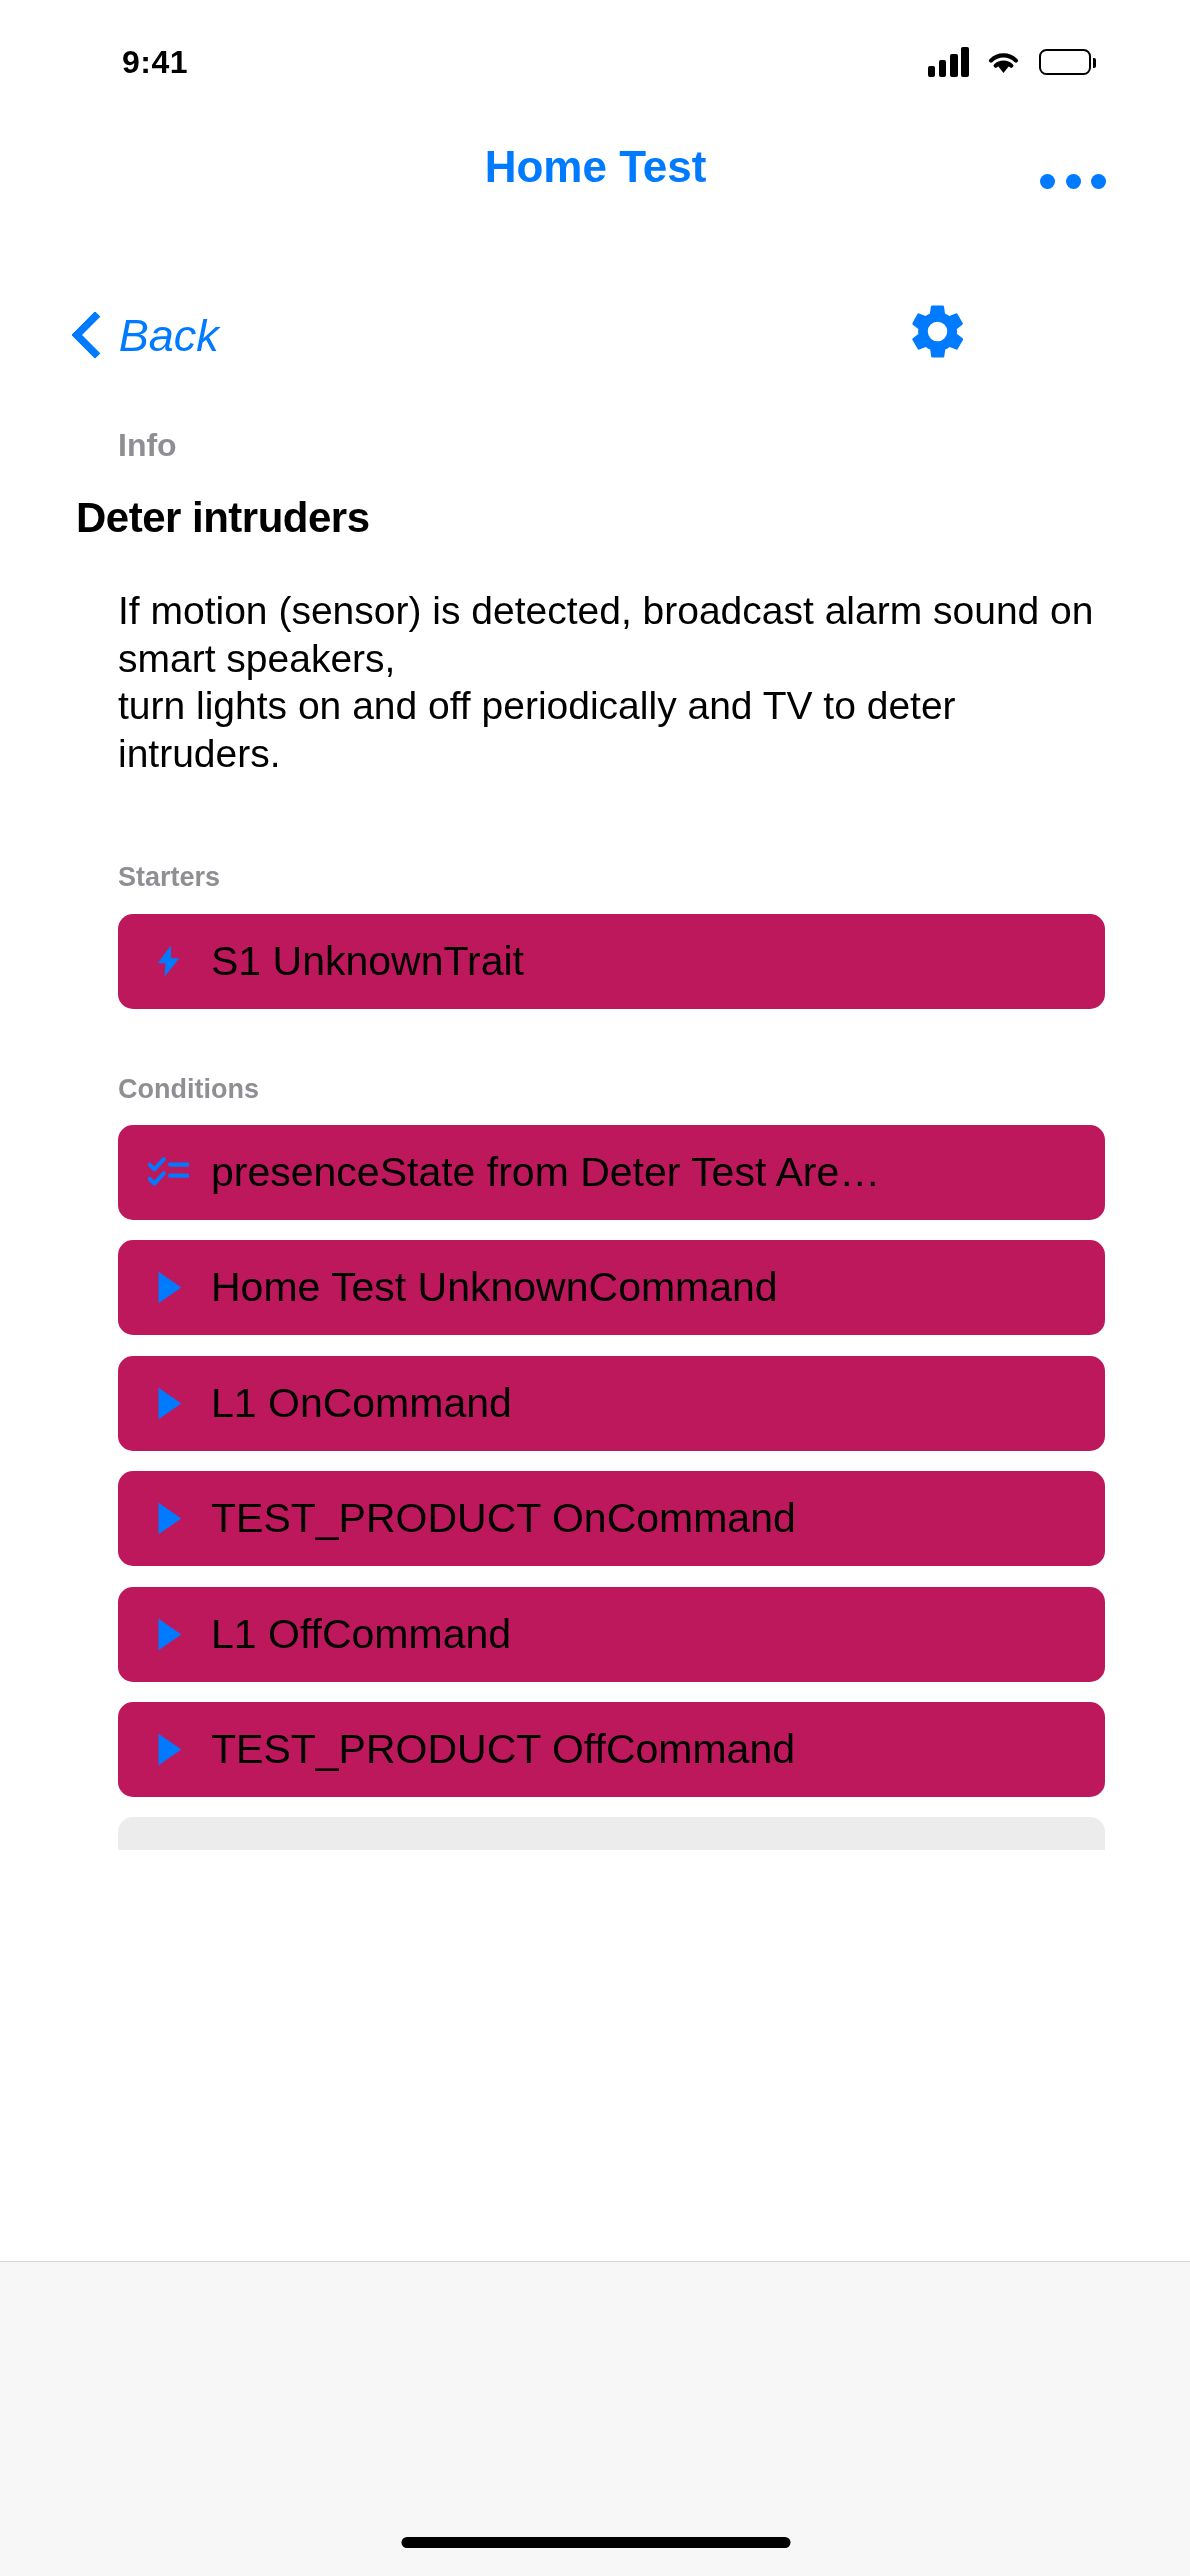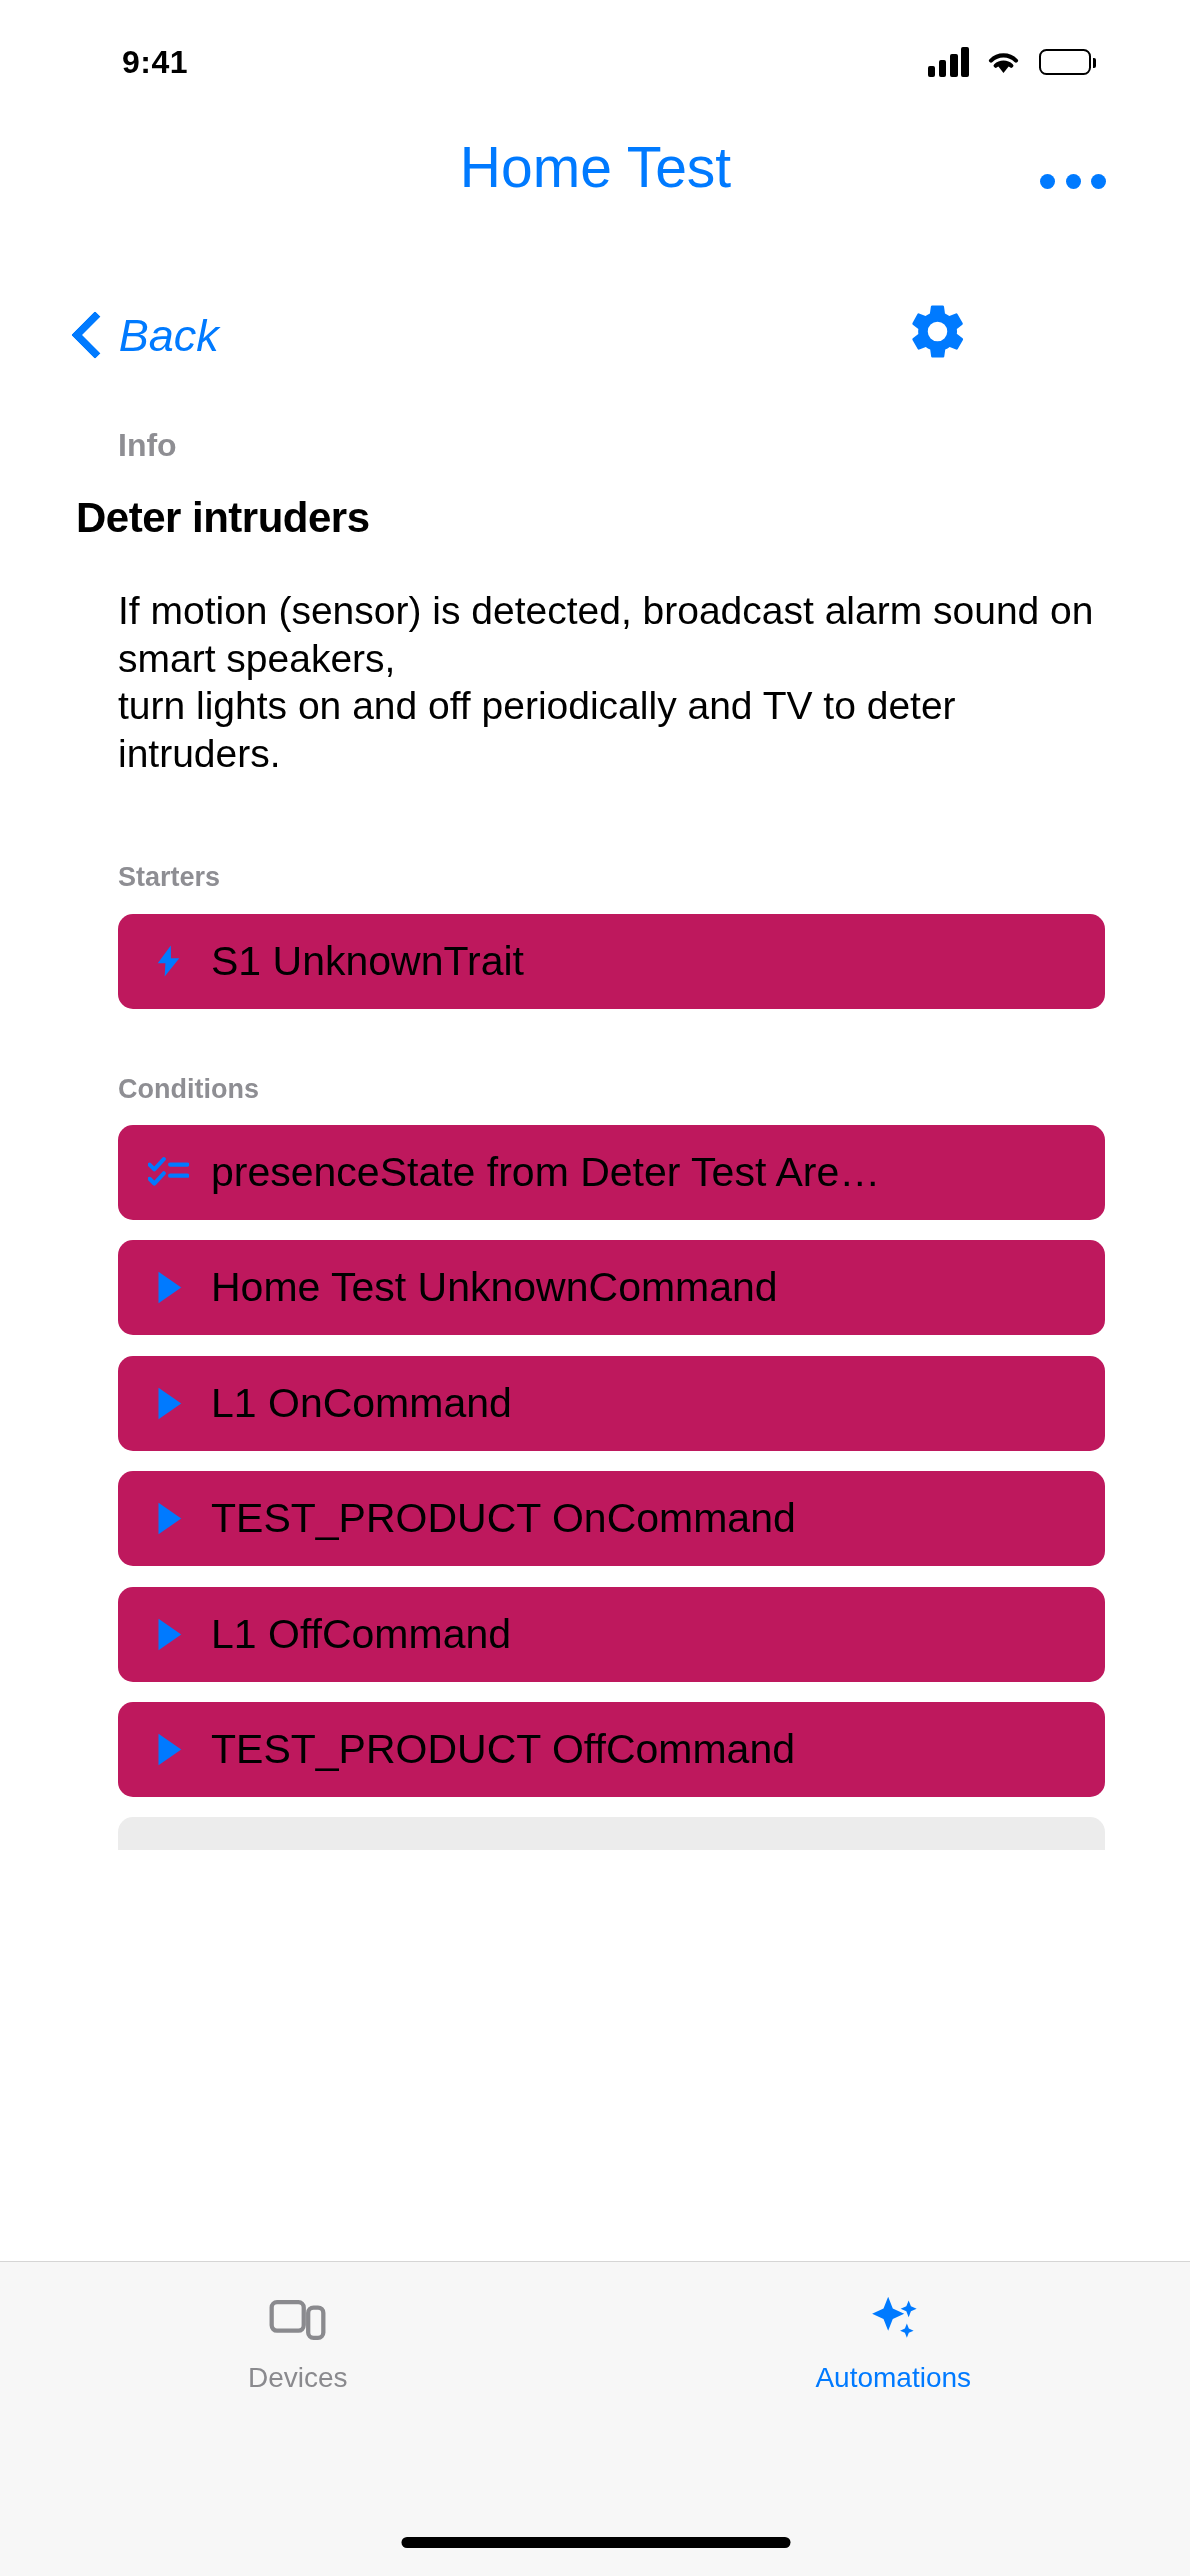--- a/index.html
+++ b/index.html
@@ -74,23 +74,23 @@
   .nav-header {
     position: absolute;
     top: 111px; left: 0;
     width: 1191px;
     height: 111px;
     display: flex;
     align-items: center;
     justify-content: center;
   }
   .nav-title {
-    font-size: 57px;
+    font-size: 44px;
     color: #007aff;
-    font-weight: normal;
+    font-weight: bold;
   }
   .more-dots {
     position: absolute;
     right: 76px;
     top: 54px;
     display: flex;
     gap: 10.2px;
     align-items: center;
     padding: 9.3px;
   }
@@ -356,38 +356,17 @@
             <path fill="#007aff" d="M2 1 L15 10 L2 19 Z"></path>
           </svg>
       </span>
       <span class="row-text">TEST_PRODUCT OffCommand</span>
     </div>
 
     <div class="row-clip"></div>
   </div>
 
   <div class="tabbar">
-    <div class="tabs">
-      <div class="tab tab-inactive">
-        <span>
-          <svg width="57" height="52" viewBox="0 0 32 28">
-            <rect x="1.5" y="4" width="18" height="16" rx="3" stroke="#8a8a8e" stroke-width="2.4" fill="none"></rect>
-            <rect x="22" y="7" width="8.5" height="17" rx="3" stroke="#8a8a8e" stroke-width="2.4" fill="none"></rect>
-          </svg>
-        </span>
-        <span class="tab-label">Devices</span>
-      </div>
-      <div class="tab tab-active">
-        <span>
-          <svg width="57" height="52" viewBox="0 0 32 28">
-            <path fill="#007aff" d="M13 1 l2.6 6.6 L22 10.5 l-6.4 2.9 L13 20 l-2.6-6.6 L4 10.5 l6.4-2.9 Z"></path>
-            <path fill="#007aff" d="M24.5 3 l1.3 3.3 3.2 1.4 -3.2 1.4 -1.3 3.3 -1.3-3.3 -3.2-1.4 3.2-1.4 Z"></path>
-            <path fill="#007aff" d="M23.5 16 l1.1 2.8 2.7 1.2 -2.7 1.2 -1.1 2.8 -1.1-2.8 -2.7-1.2 2.7-1.2 Z"></path>
-          </svg>
-        </span>
-        <span class="tab-label">Automations</span>
-      </div>
-    </div>
     <div class="home-indicator"></div>
   </div>
 
 </div>
 
 
 </body></html>

